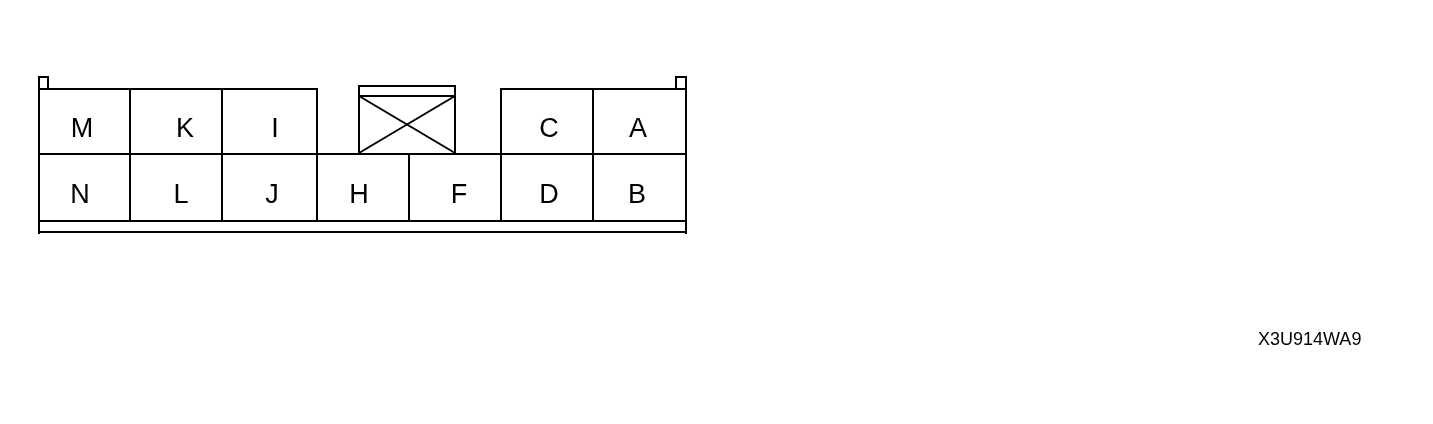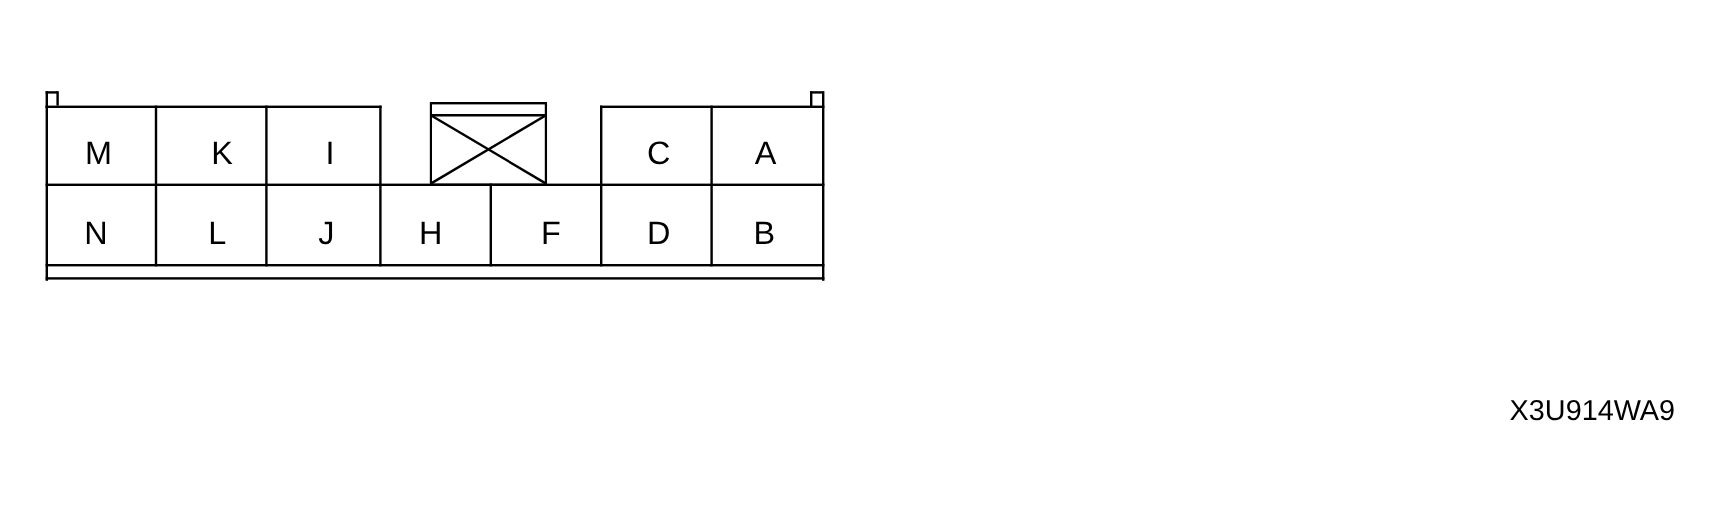--- a/index.html
+++ b/index.html
@@ -1,19 +1,19 @@
 <!DOCTYPE html>
 <html><head>
   <meta charset="utf-8">
   <style>
     html, body { margin: 0; padding: 0; background: #ffffff; }
     body { width: 1433px; height: 424px; position: relative; overflow: hidden; font-family: "Liberation Sans", sans-serif; }
     .line { position: absolute; background: #000; }
     .cell-label { position: absolute; font-size: 27px; color: #000; text-align: center; line-height: 1; }
-    .code { position: absolute; font-size: 24px; color: #000; left: 1258px; top: 329px; }
+    .code { position: absolute; font-size: 18px; color: #000; left: 1258px; top: 329px; }
   </style>
 </head>
 <body>
 
 <div>
 
   <div class="line" style="left:38px;top:76px;width:2px;height:14px;"></div>
   <div class="line" style="left:38px;top:76px;width:10px;height:2px;"></div>
   <div class="line" style="left:47px;top:76px;width:2px;height:12px;"></div>
 

